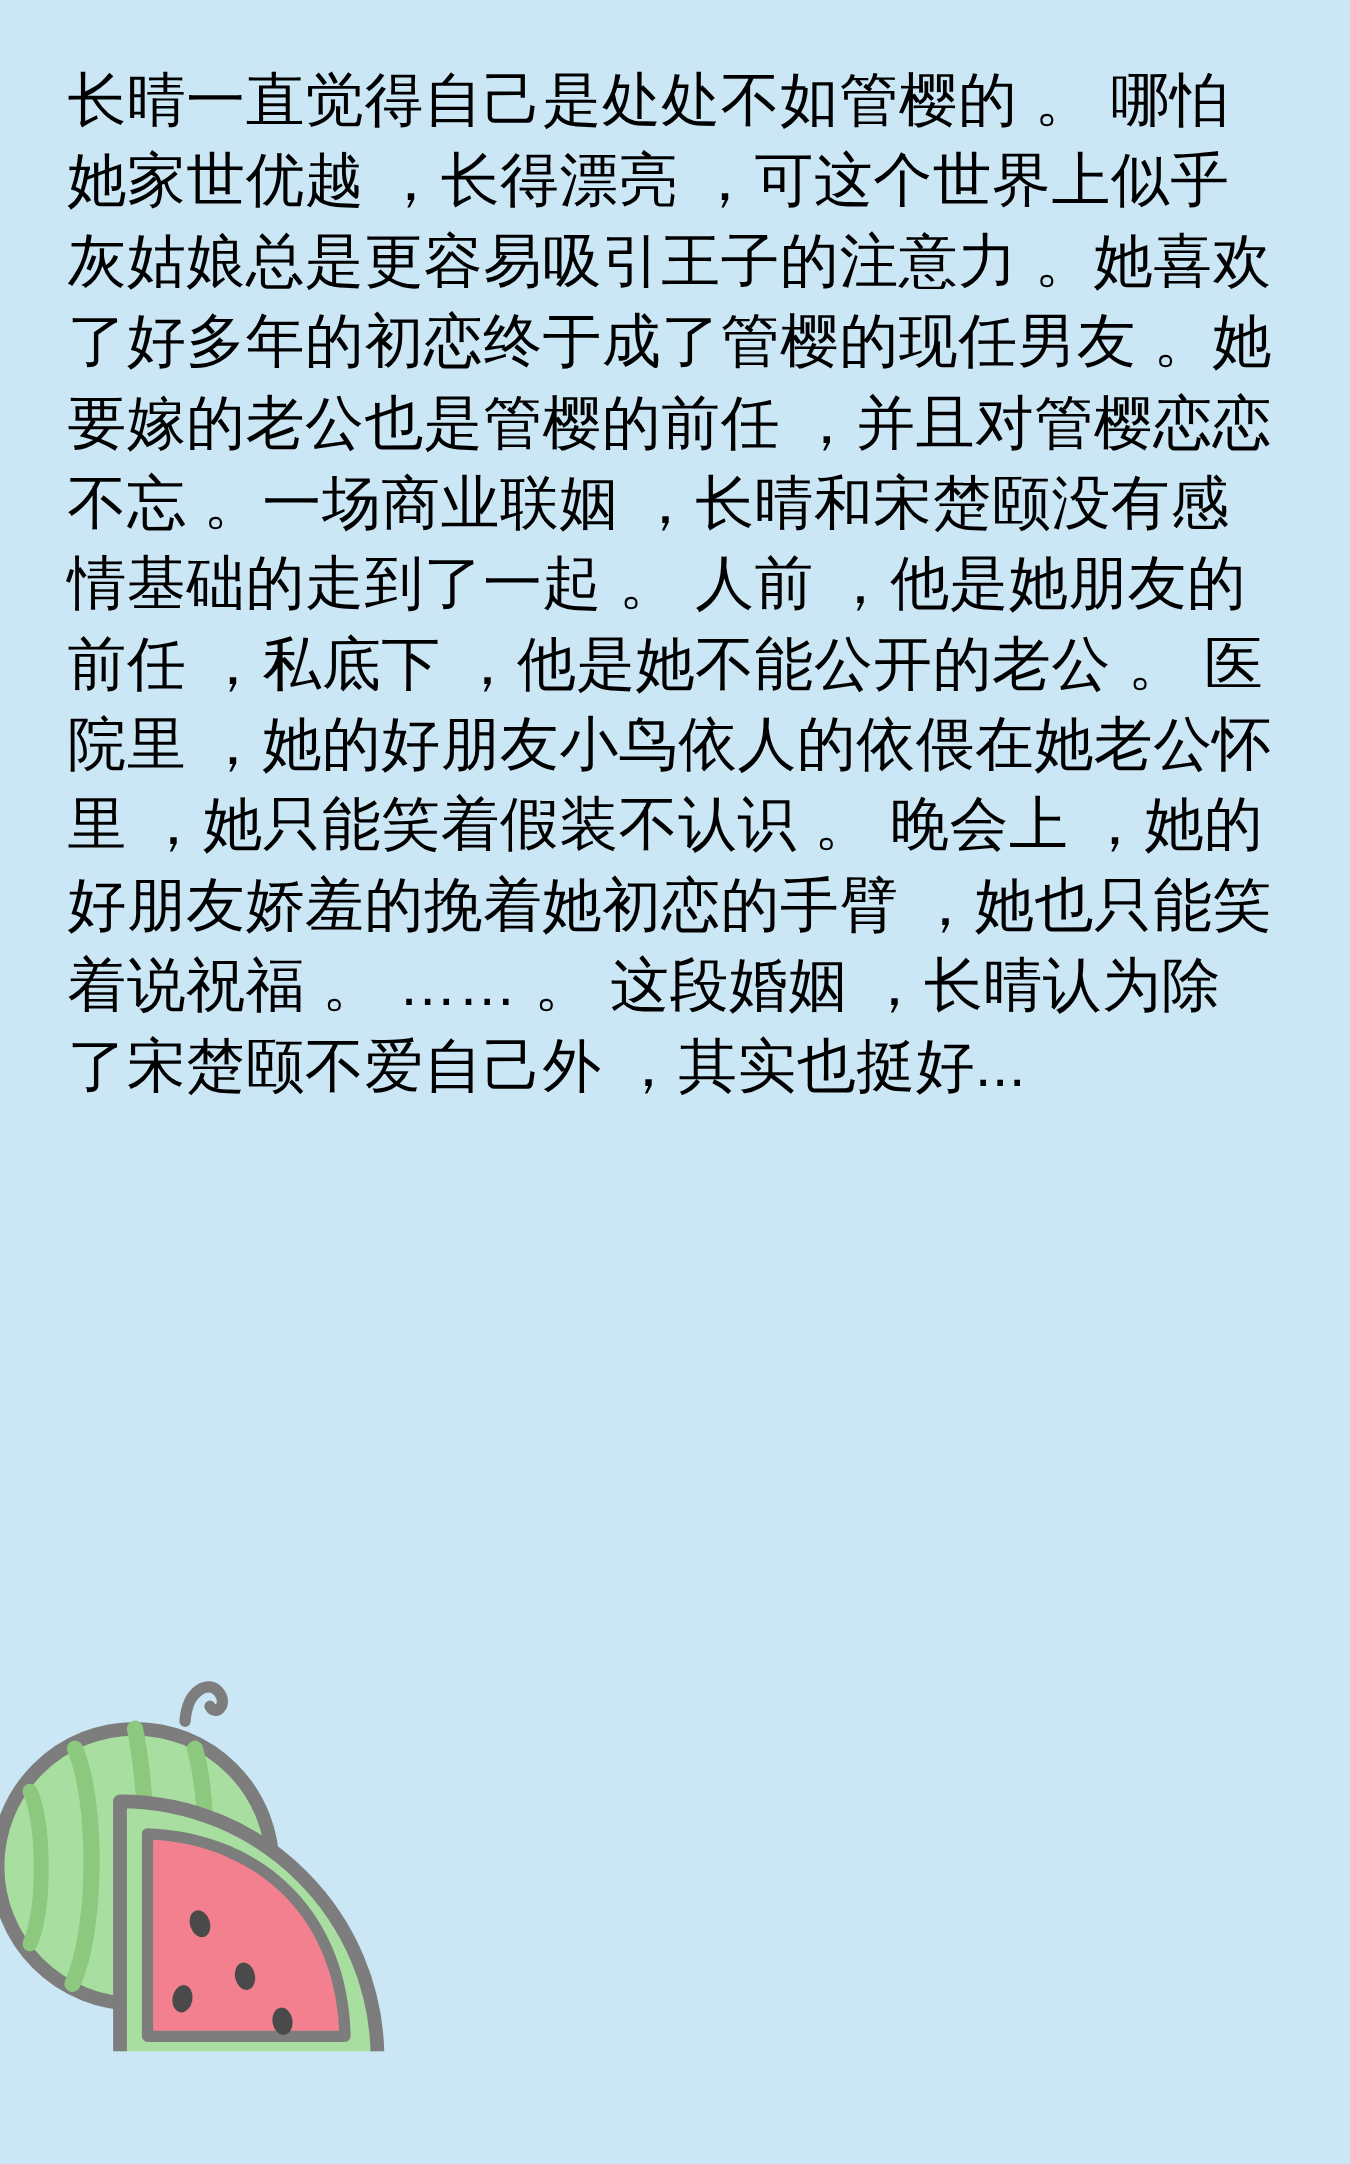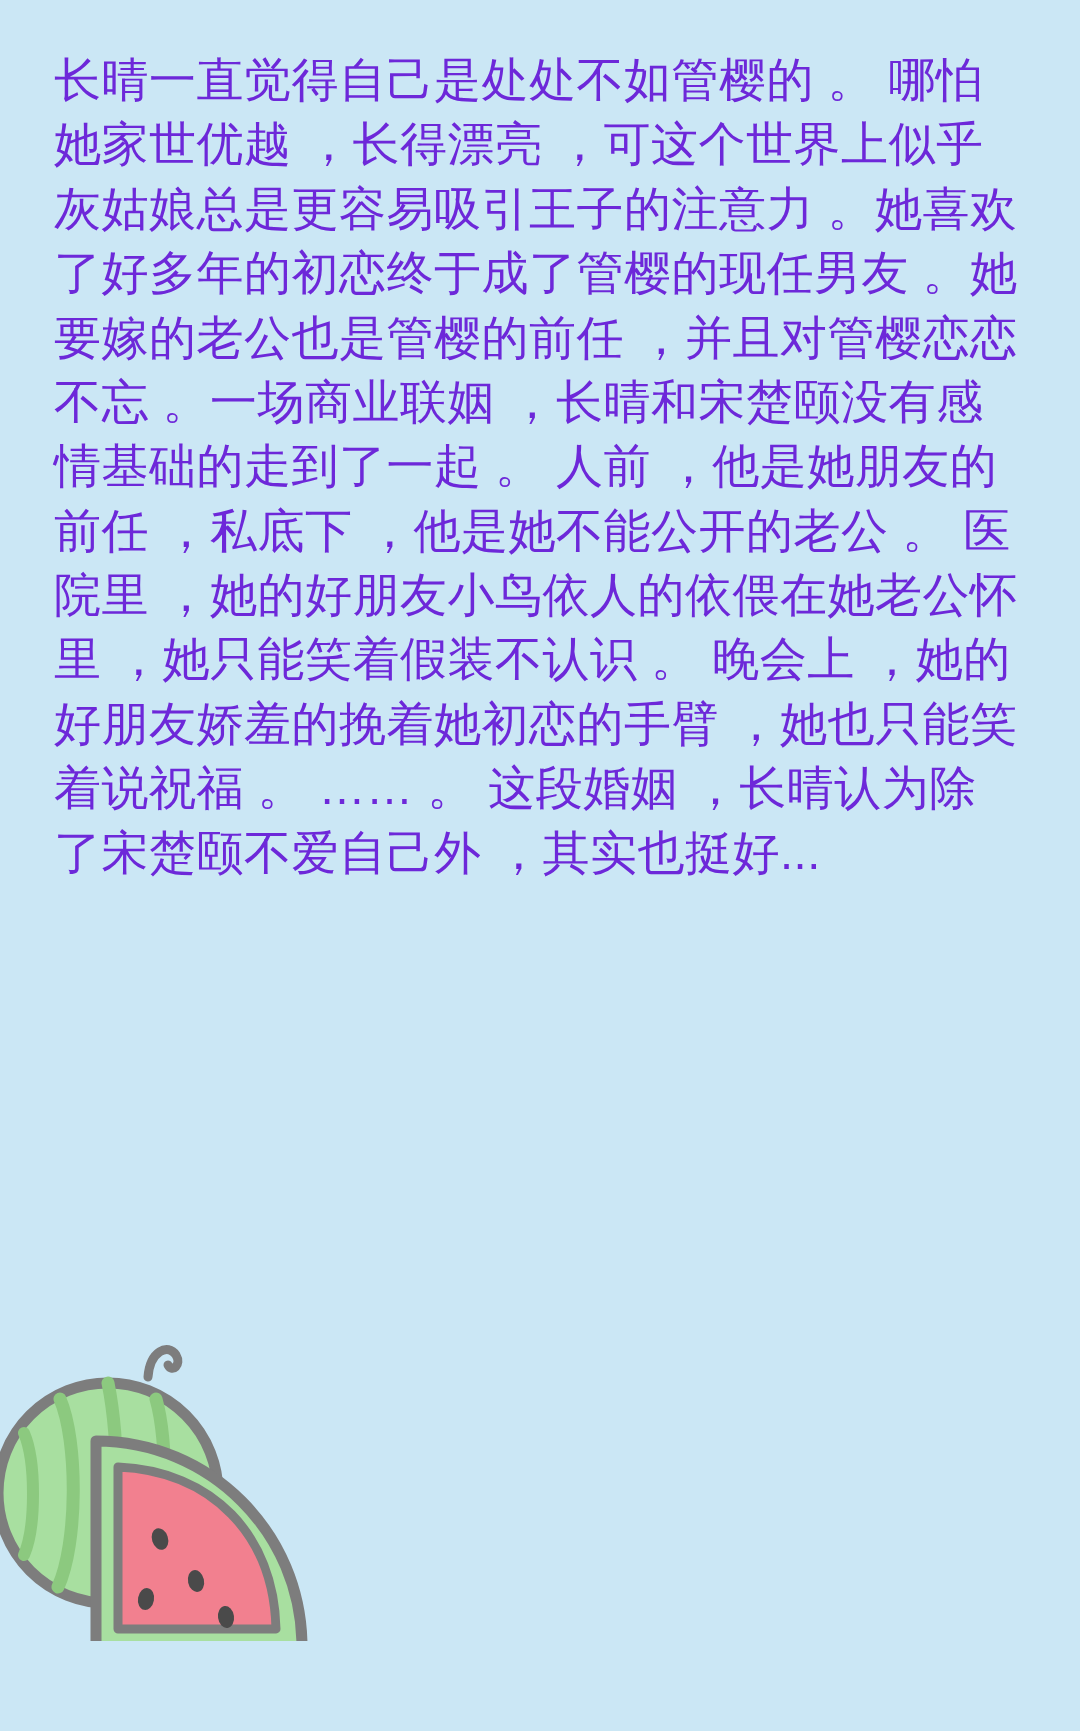--- a/index.html
+++ b/index.html
@@ -17,21 +17,21 @@
   .page {
     position: absolute;
     inset: 0;
     background: #cbe7f5;
   }
   .synopsis {
     position: absolute;
     left: 54px;
     top: 48px;
     width: 970px;
-    color: #6d28d9;
+    color: #000000;
     font-size: 47px;
     line-height: 1.37;
     letter-spacing: 0.5px;
     text-align: left;
     white-space: pre-wrap;
     word-break: break-word;
     font-weight: 400;
   }
   .watermelon {
     position: absolute;

